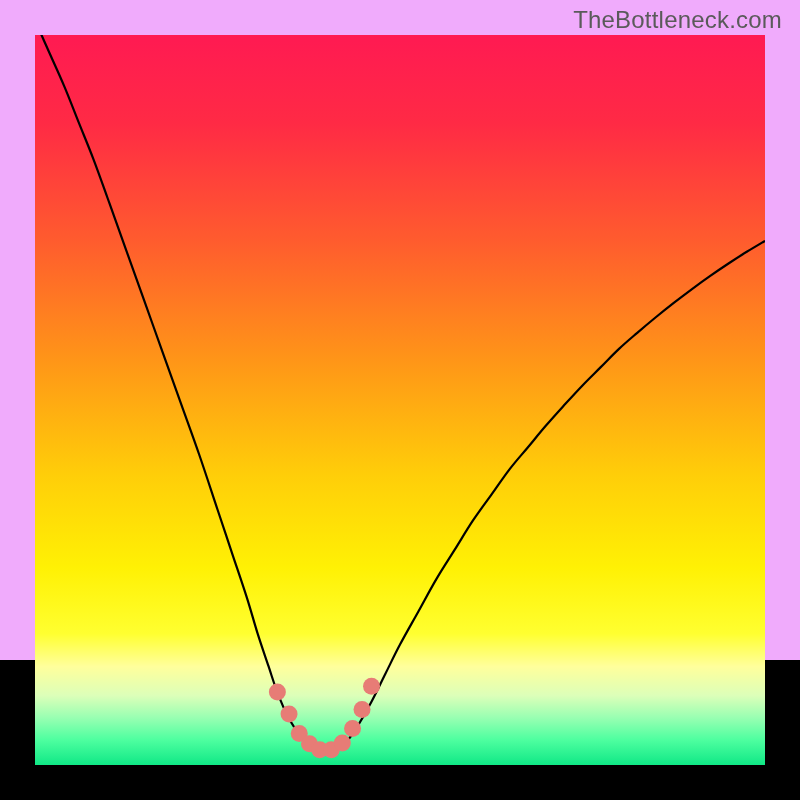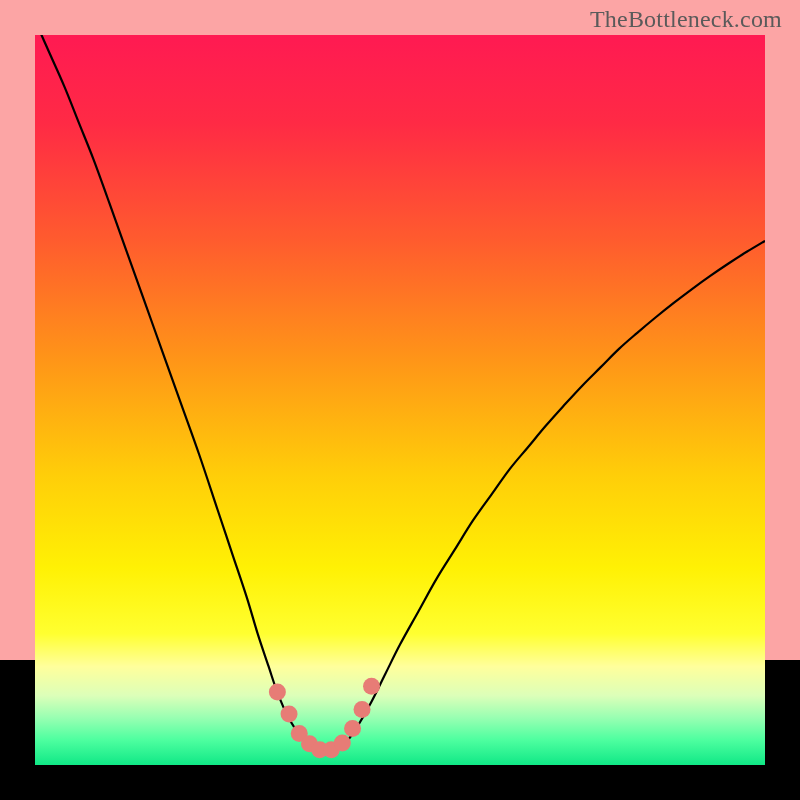--- a/index.html
+++ b/index.html
@@ -8,22 +8,21 @@
     width: 800px;
     height: 800px;
     background: #000;
     overflow: hidden;
     font-family: Arial, Helvetica, sans-serif;
   }
   .frame {
     position: relative;
     width: 800px;
     height: 660px;
-    background: #fca5a5;
-    font-family: Liberation Serif, serif;
+    background: #f0abfc;
   }
   .plot-area {
     position: absolute;
     left: 35px;
     top: 35px;
     width: 730px;
     height: 730px;
     overflow: hidden;
   }
   .gradient-bg {

